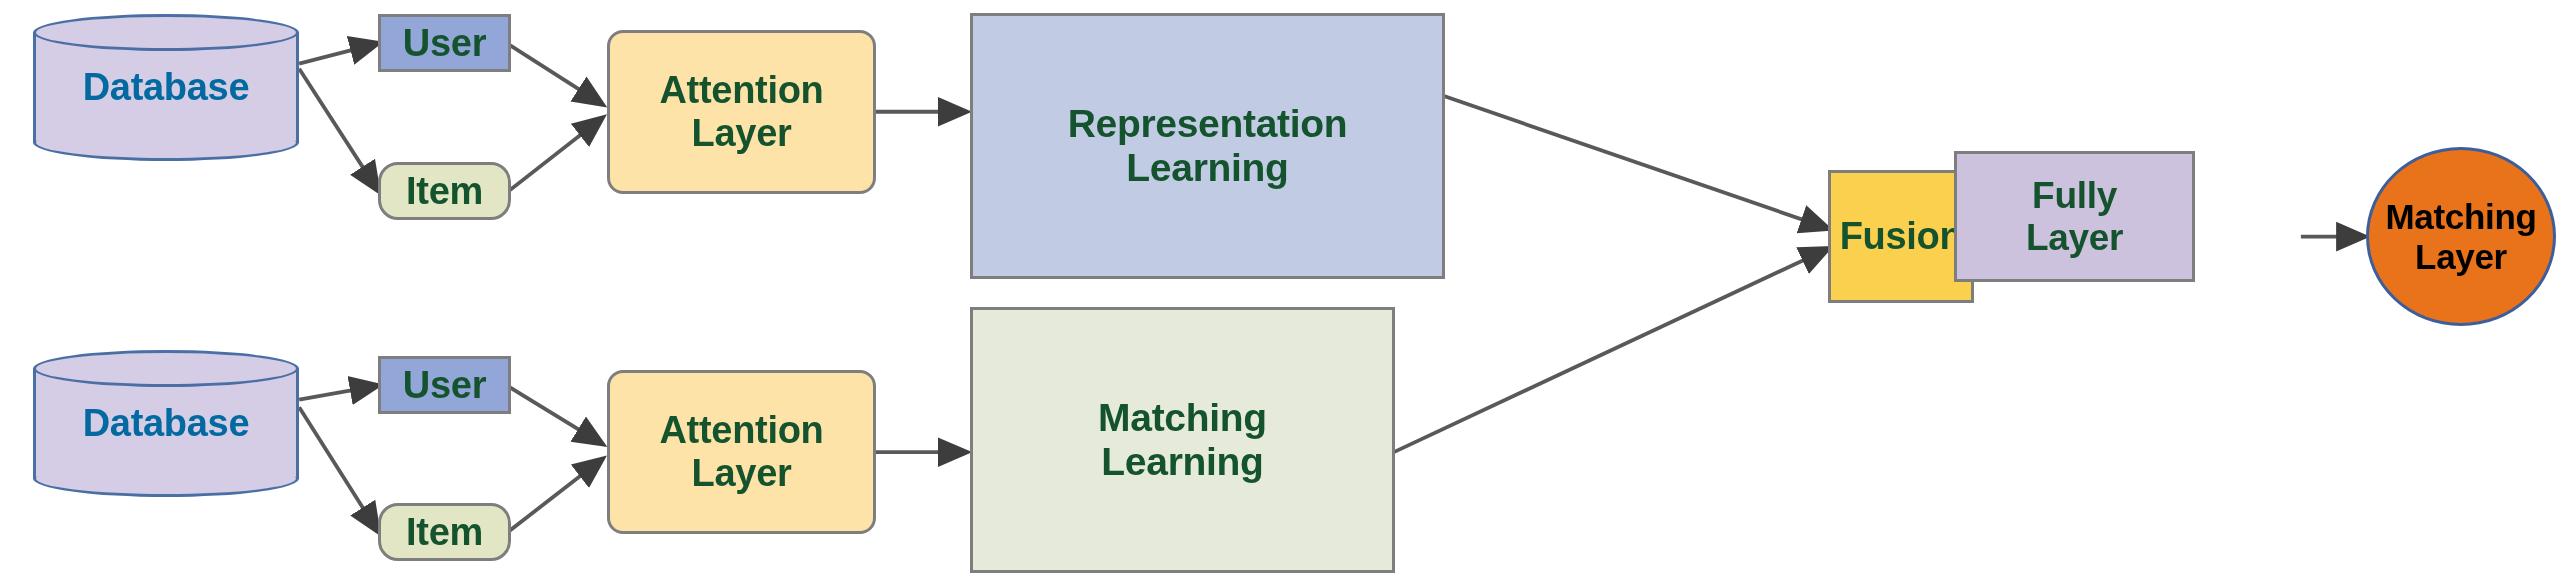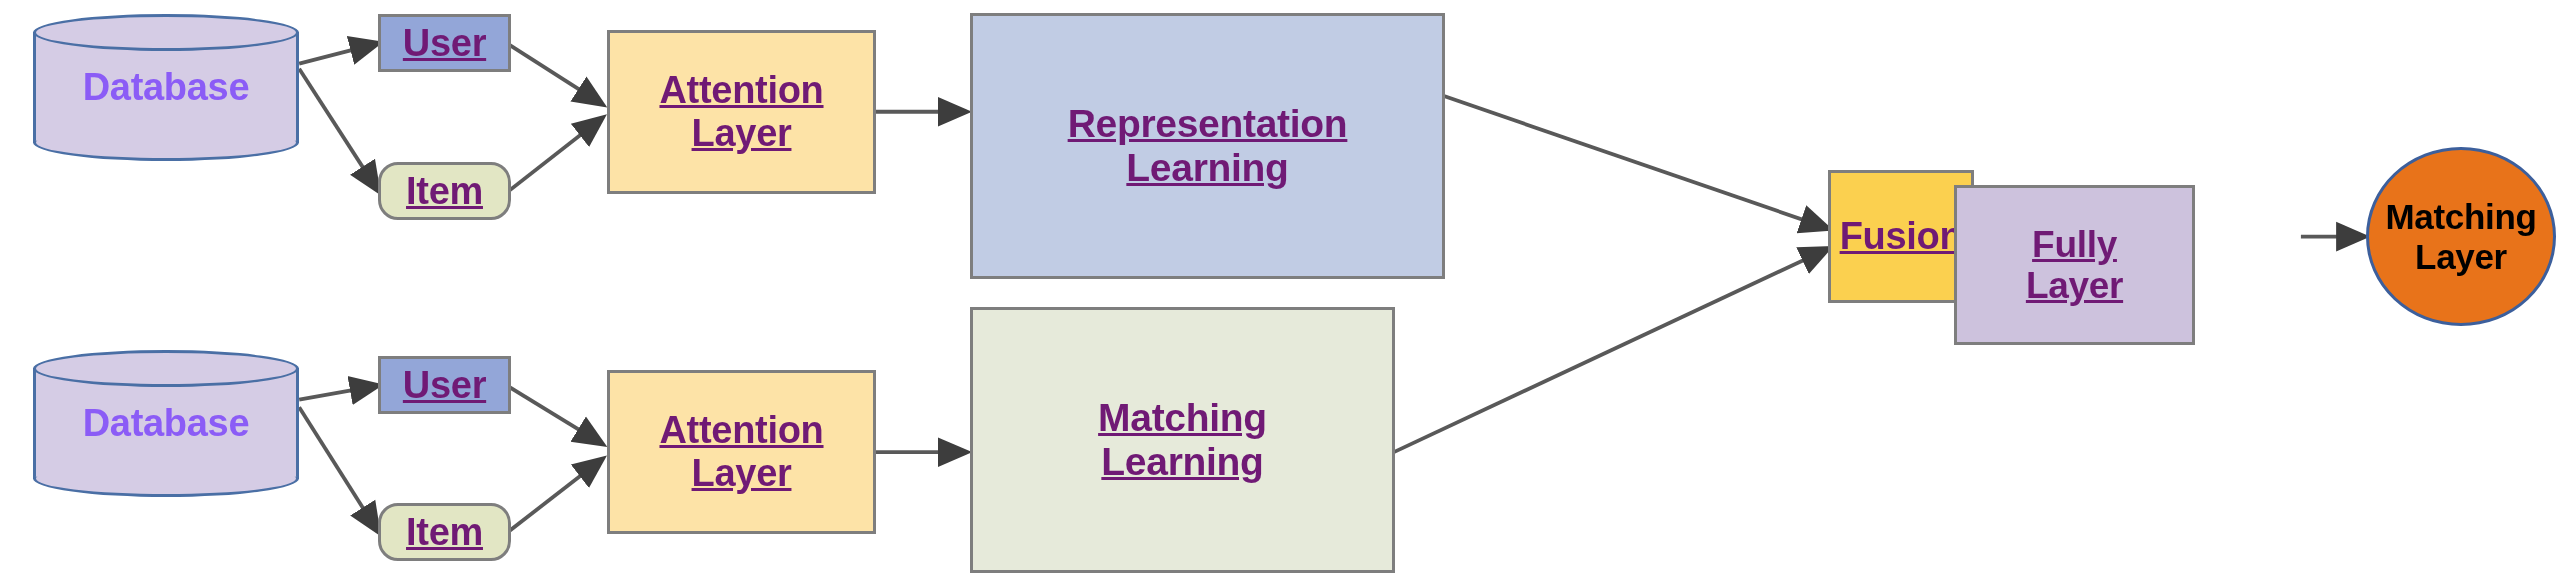--- a/index.html
+++ b/index.html
@@ -1,45 +1,45 @@
 <!DOCTYPE html>
 <html style="font-size:10px"><head>
 <meta charset="utf-8">
 <style>
   html,body{margin:0;padding:0;background:#ffffff;}
   body{width:2576px;height:588px;font-family:"Liberation Sans",sans-serif;overflow:hidden;}
   #stage{position:relative;width:2576px;height:588px;background:#fff;}
 
   
   .node{position:absolute;box-sizing:border-box;display:flex;align-items:center;
-        justify-content:center;text-align:center;color:#701a75;font-weight:bold;
-        line-height:1.12;letter-spacing:-0.3px;z-index:3;text-decoration:underline;}
+        justify-content:center;text-align:center;color:#14532d;font-weight:bold;
+        line-height:1.12;letter-spacing:-0.3px;z-index:3;}
   .rect{border:3.2px solid #7e7e7e;}
 
   
   .n-user   {background:#93a6d8;}
   .n-item   {background:#e2e6c4;border-radius:20px;}
-  .n-att    {background:#fde3a7;}
+  .n-att    {background:#fde3a7;border-radius:16px;}
   .n-rep    {background:#c1cce4;}
   .n-mfl    {background:#e6eada;}
   .n-fusion {background:#fbd04f;}
   .n-fc     {background:#cdc2dd;}
 
   
   .cyl{position:absolute;z-index:3;}
   .cyl .body{position:absolute;left:0;right:0;top:18px;bottom:18px;
              background:#d5cce5;border-left:3.2px solid #4a6fa5;border-right:3.2px solid #4a6fa5;
              box-sizing:border-box;}
   .cyl .top{position:absolute;left:0;right:0;top:0;height:37px;background:#d5cce5;
             border:3.2px solid #4a6fa5;border-radius:50%;box-sizing:border-box;}
   .cyl .bot{position:absolute;left:0;right:0;bottom:0;height:37px;background:#d5cce5;
             border:3.2px solid #4a6fa5;border-radius:50%;box-sizing:border-box;
             clip-path:polygon(-10% 45%,110% 45%,110% 120%,-10% 120%);}
   .cyl .lbl{position:absolute;left:0;right:0;top:0;bottom:0;display:flex;align-items:center;
-            justify-content:center;font-weight:bold;color:#8b5cf6;z-index:4;letter-spacing:-0.3px;}
+            justify-content:center;font-weight:bold;color:#0369a1;z-index:4;letter-spacing:-0.3px;}
 
   
   .ell{position:absolute;background:#e8731a;border:3.2px solid #3c5f9c;border-radius:50%;
        box-sizing:border-box;display:flex;align-items:center;justify-content:center;
        text-align:center;font-weight:bold;color:#000;line-height:1.12;z-index:3;
        letter-spacing:-0.3px;}
 
   svg.edges{position:absolute;left:0;top:0;width:2576px;height:588px;z-index:1;}
 </style>
 </head>
@@ -121,21 +121,21 @@
 
   <div class="node rect n-mfl" style="left:970px;top:307px;width:425px;height:266px;font-size:39px;flex-direction:column;">
     <span>Matching</span>
     <span>Learning</span>
   </div>
 
   <div class="node rect n-fusion" style="left:1828px;top:170px;width:146px;height:133px;font-size:38px;">
     <span>Fusion</span>
   </div>
 
-  <div class="node rect n-fc" style="left:1954px;top:151px;width:241px;height:160px;font-size:37px;flex-direction:column;margin-top:34px;">
+  <div class="node rect n-fc" style="left:1954px;top:151px;width:241px;height:131px;font-size:37px;flex-direction:column;">
     <span>Fully</span>
     <span>Layer</span>
   </div>
 
   <div class="ell" style="left:2366px;top:147px;width:190px;height:179px;font-size:35px;flex-direction:column;">
     <span>Matching</span>
     <span>Layer</span>
   </div>
 
 </div>

